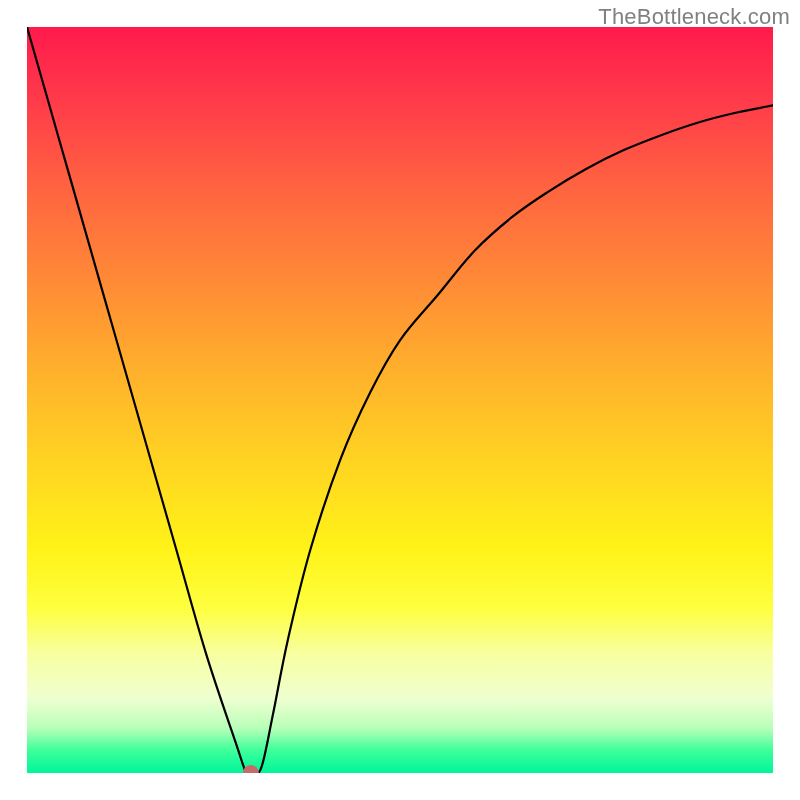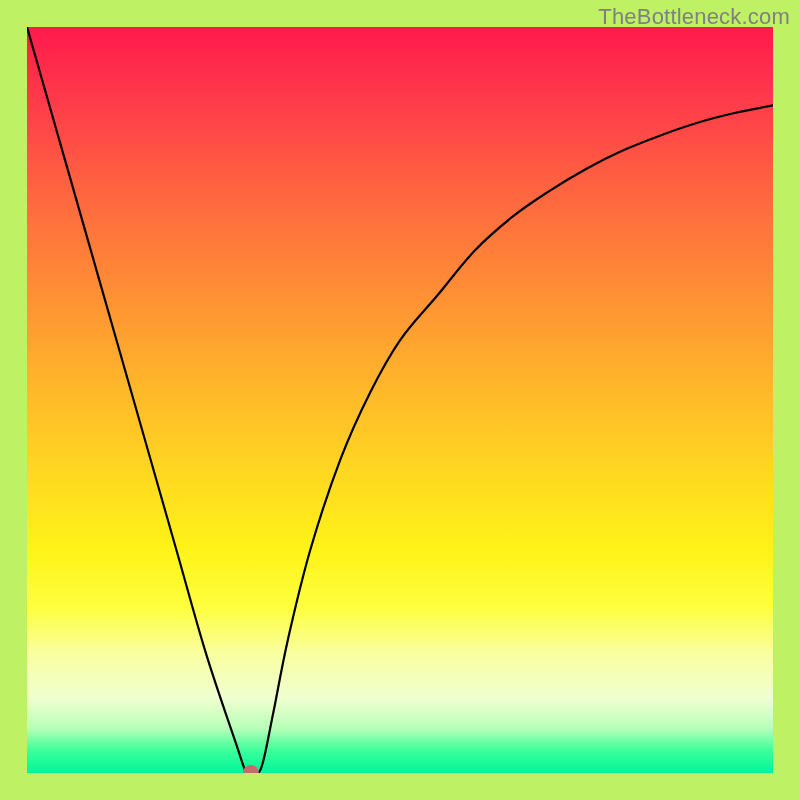--- a/index.html
+++ b/index.html
@@ -8,21 +8,21 @@
     width: 800px;
     height: 800px;
     overflow: hidden;
     background: #000;
     font-family: Arial, Helvetica, sans-serif;
   }
   .frame {
     position: relative;
     width: 800px;
     height: 800px;
-    background: #bef264;
+    background: #ffffff;
   }
   .plot {
     position: absolute;
     left: 27px;
     top: 27px;
     width: 746px;
     height: 746px;
     overflow: hidden;
   }
   .gradient {

